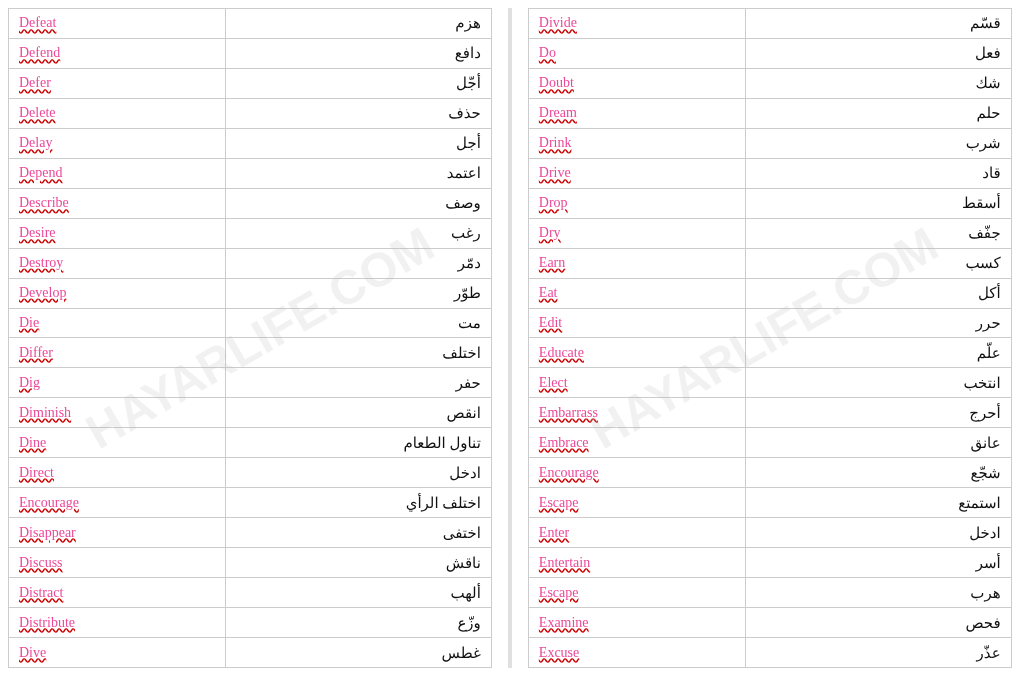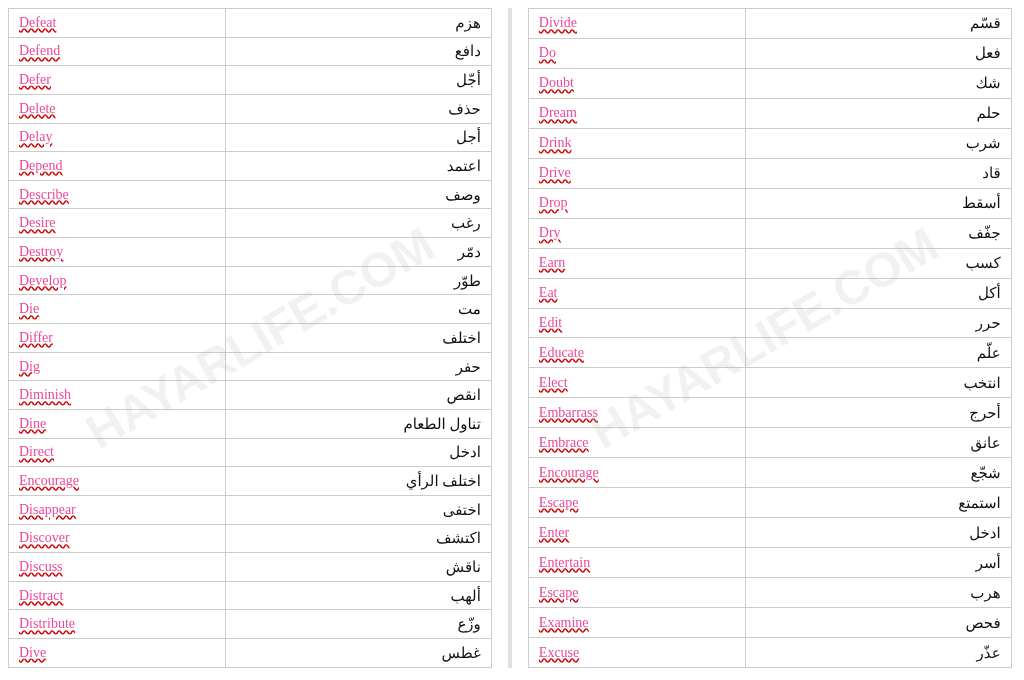--- a/index.html
+++ b/index.html
@@ -166,24 +166,20 @@
         </tr>
         <tr>
           <td class="english-cell">Encourage</td>
           <td class="arabic-cell">اختلف الرأي</td>
         </tr>
         <tr>
           <td class="english-cell">Disappear</td>
           <td class="arabic-cell">اختفى</td>
         </tr>
         <tr>
-          <td class="english-cell">Discover</td>
-          <td class="arabic-cell">اكتشف</td>
-        </tr>
-        <tr>
           <td class="english-cell">Discuss</td>
           <td class="arabic-cell">ناقش</td>
         </tr>
         <tr>
           <td class="english-cell">Distract</td>
           <td class="arabic-cell">ألهب</td>
         </tr>
         <tr>
           <td class="english-cell">Distribute</td>
           <td class="arabic-cell">وزّع</td>

